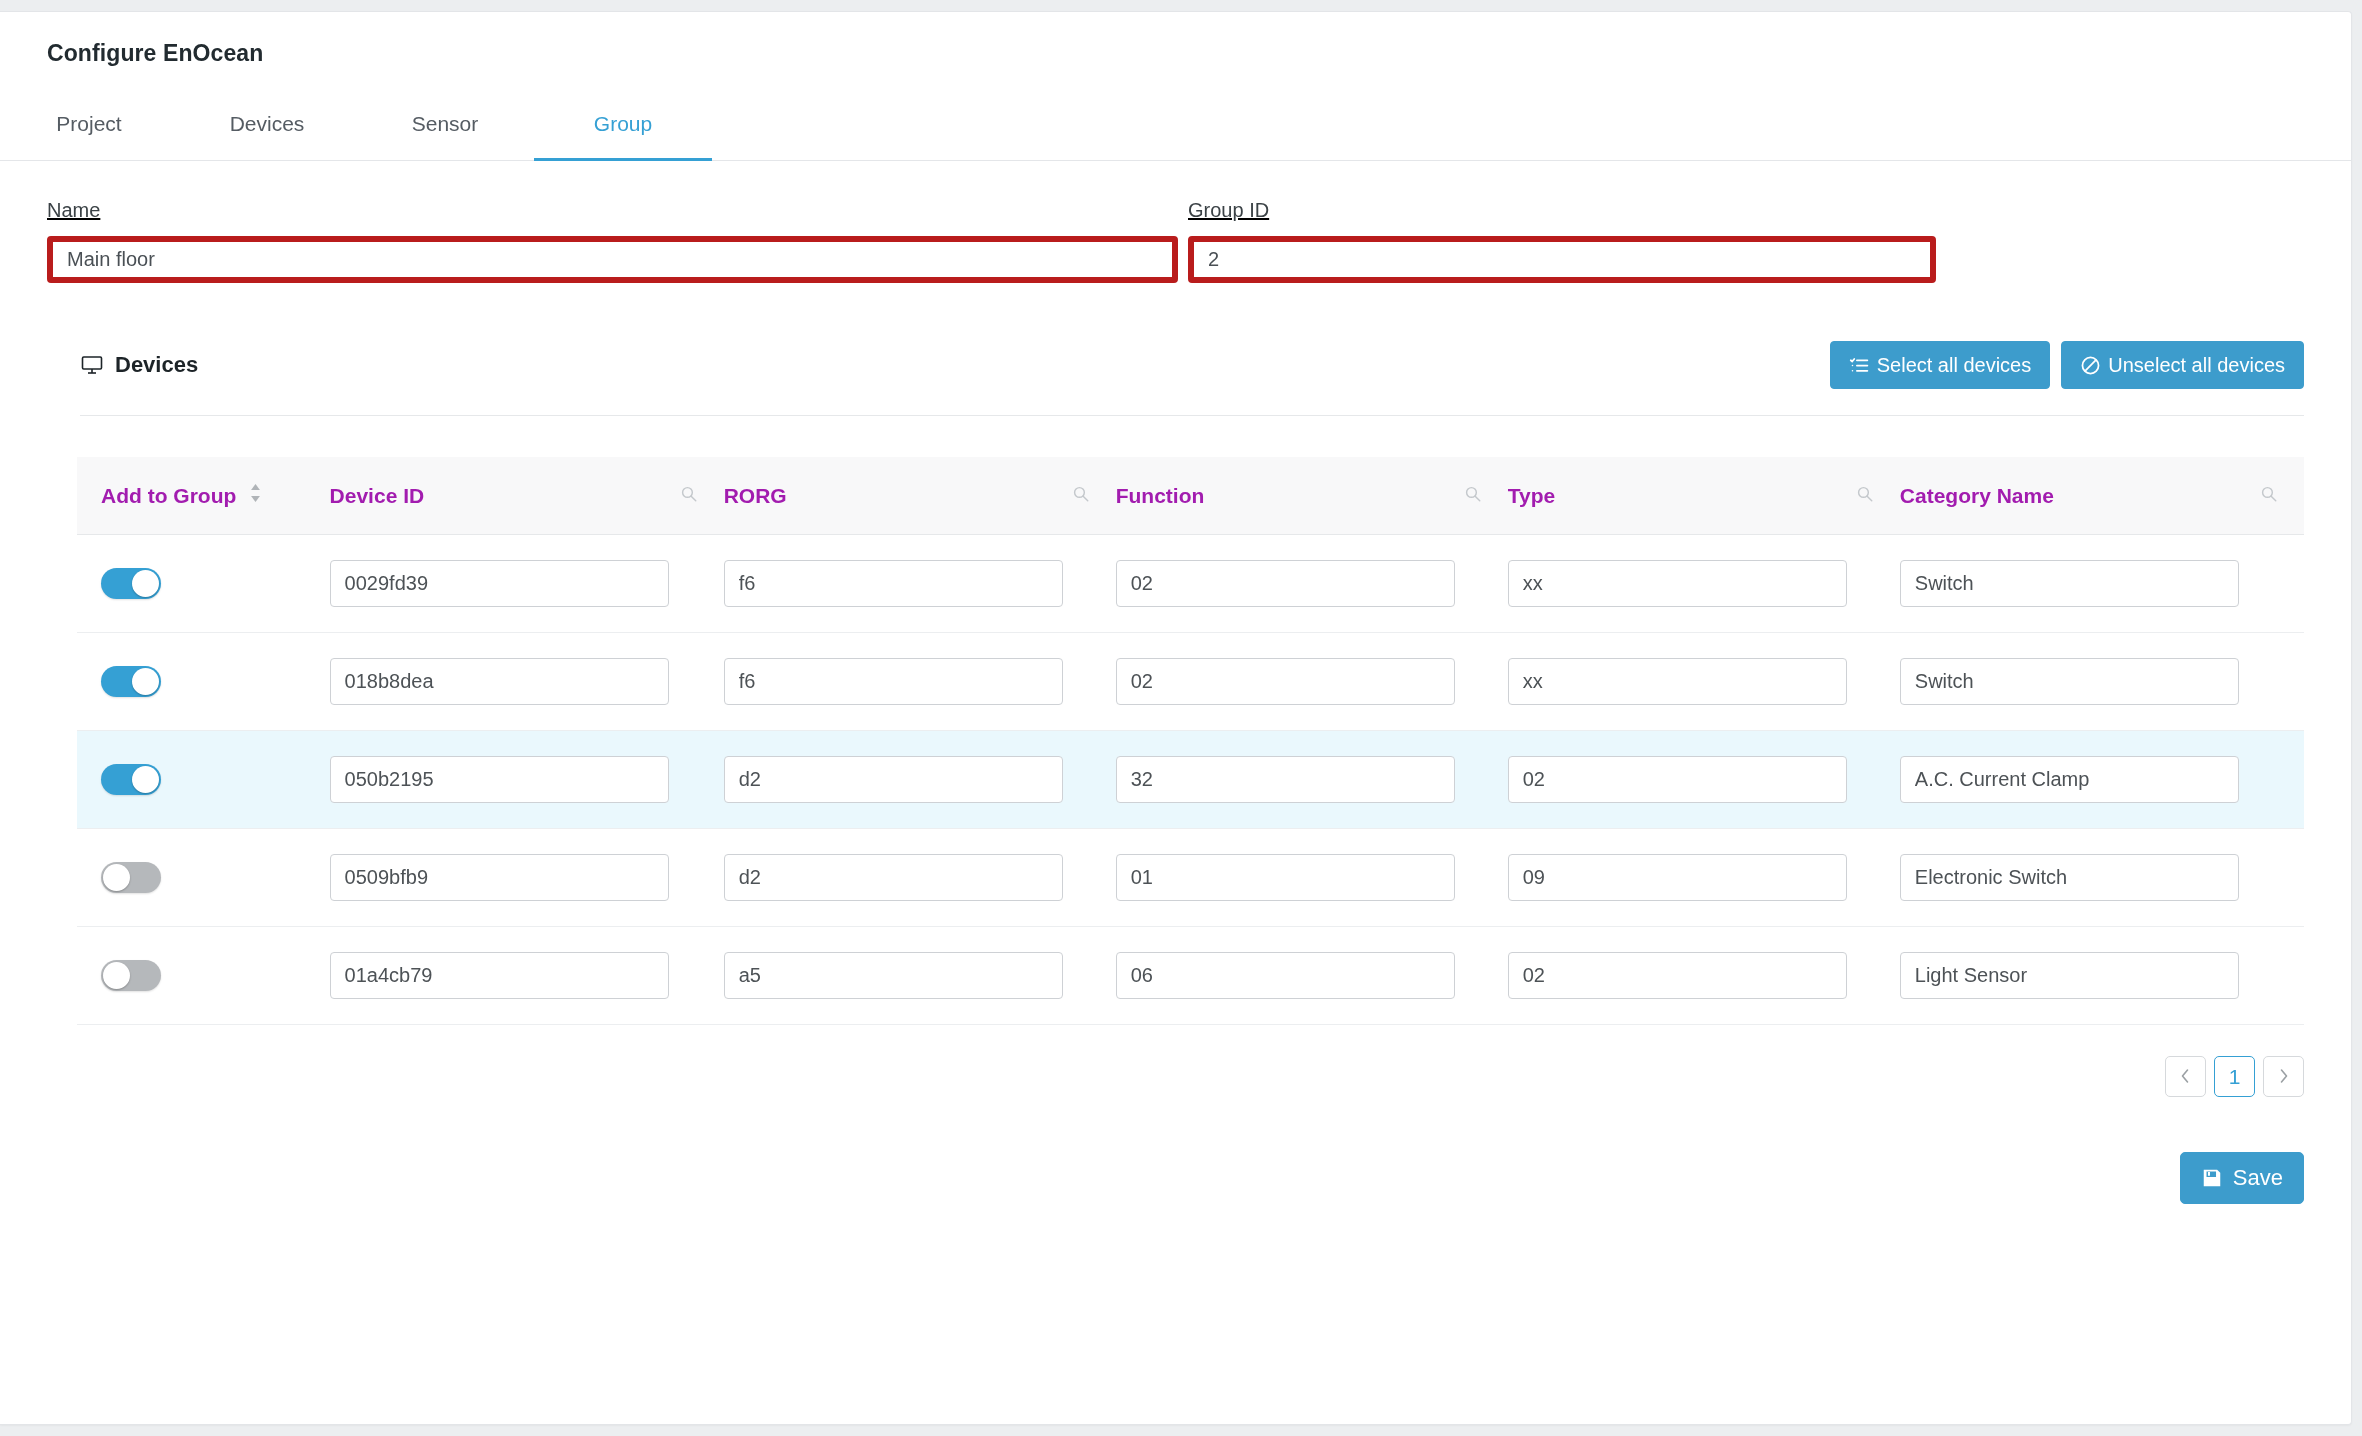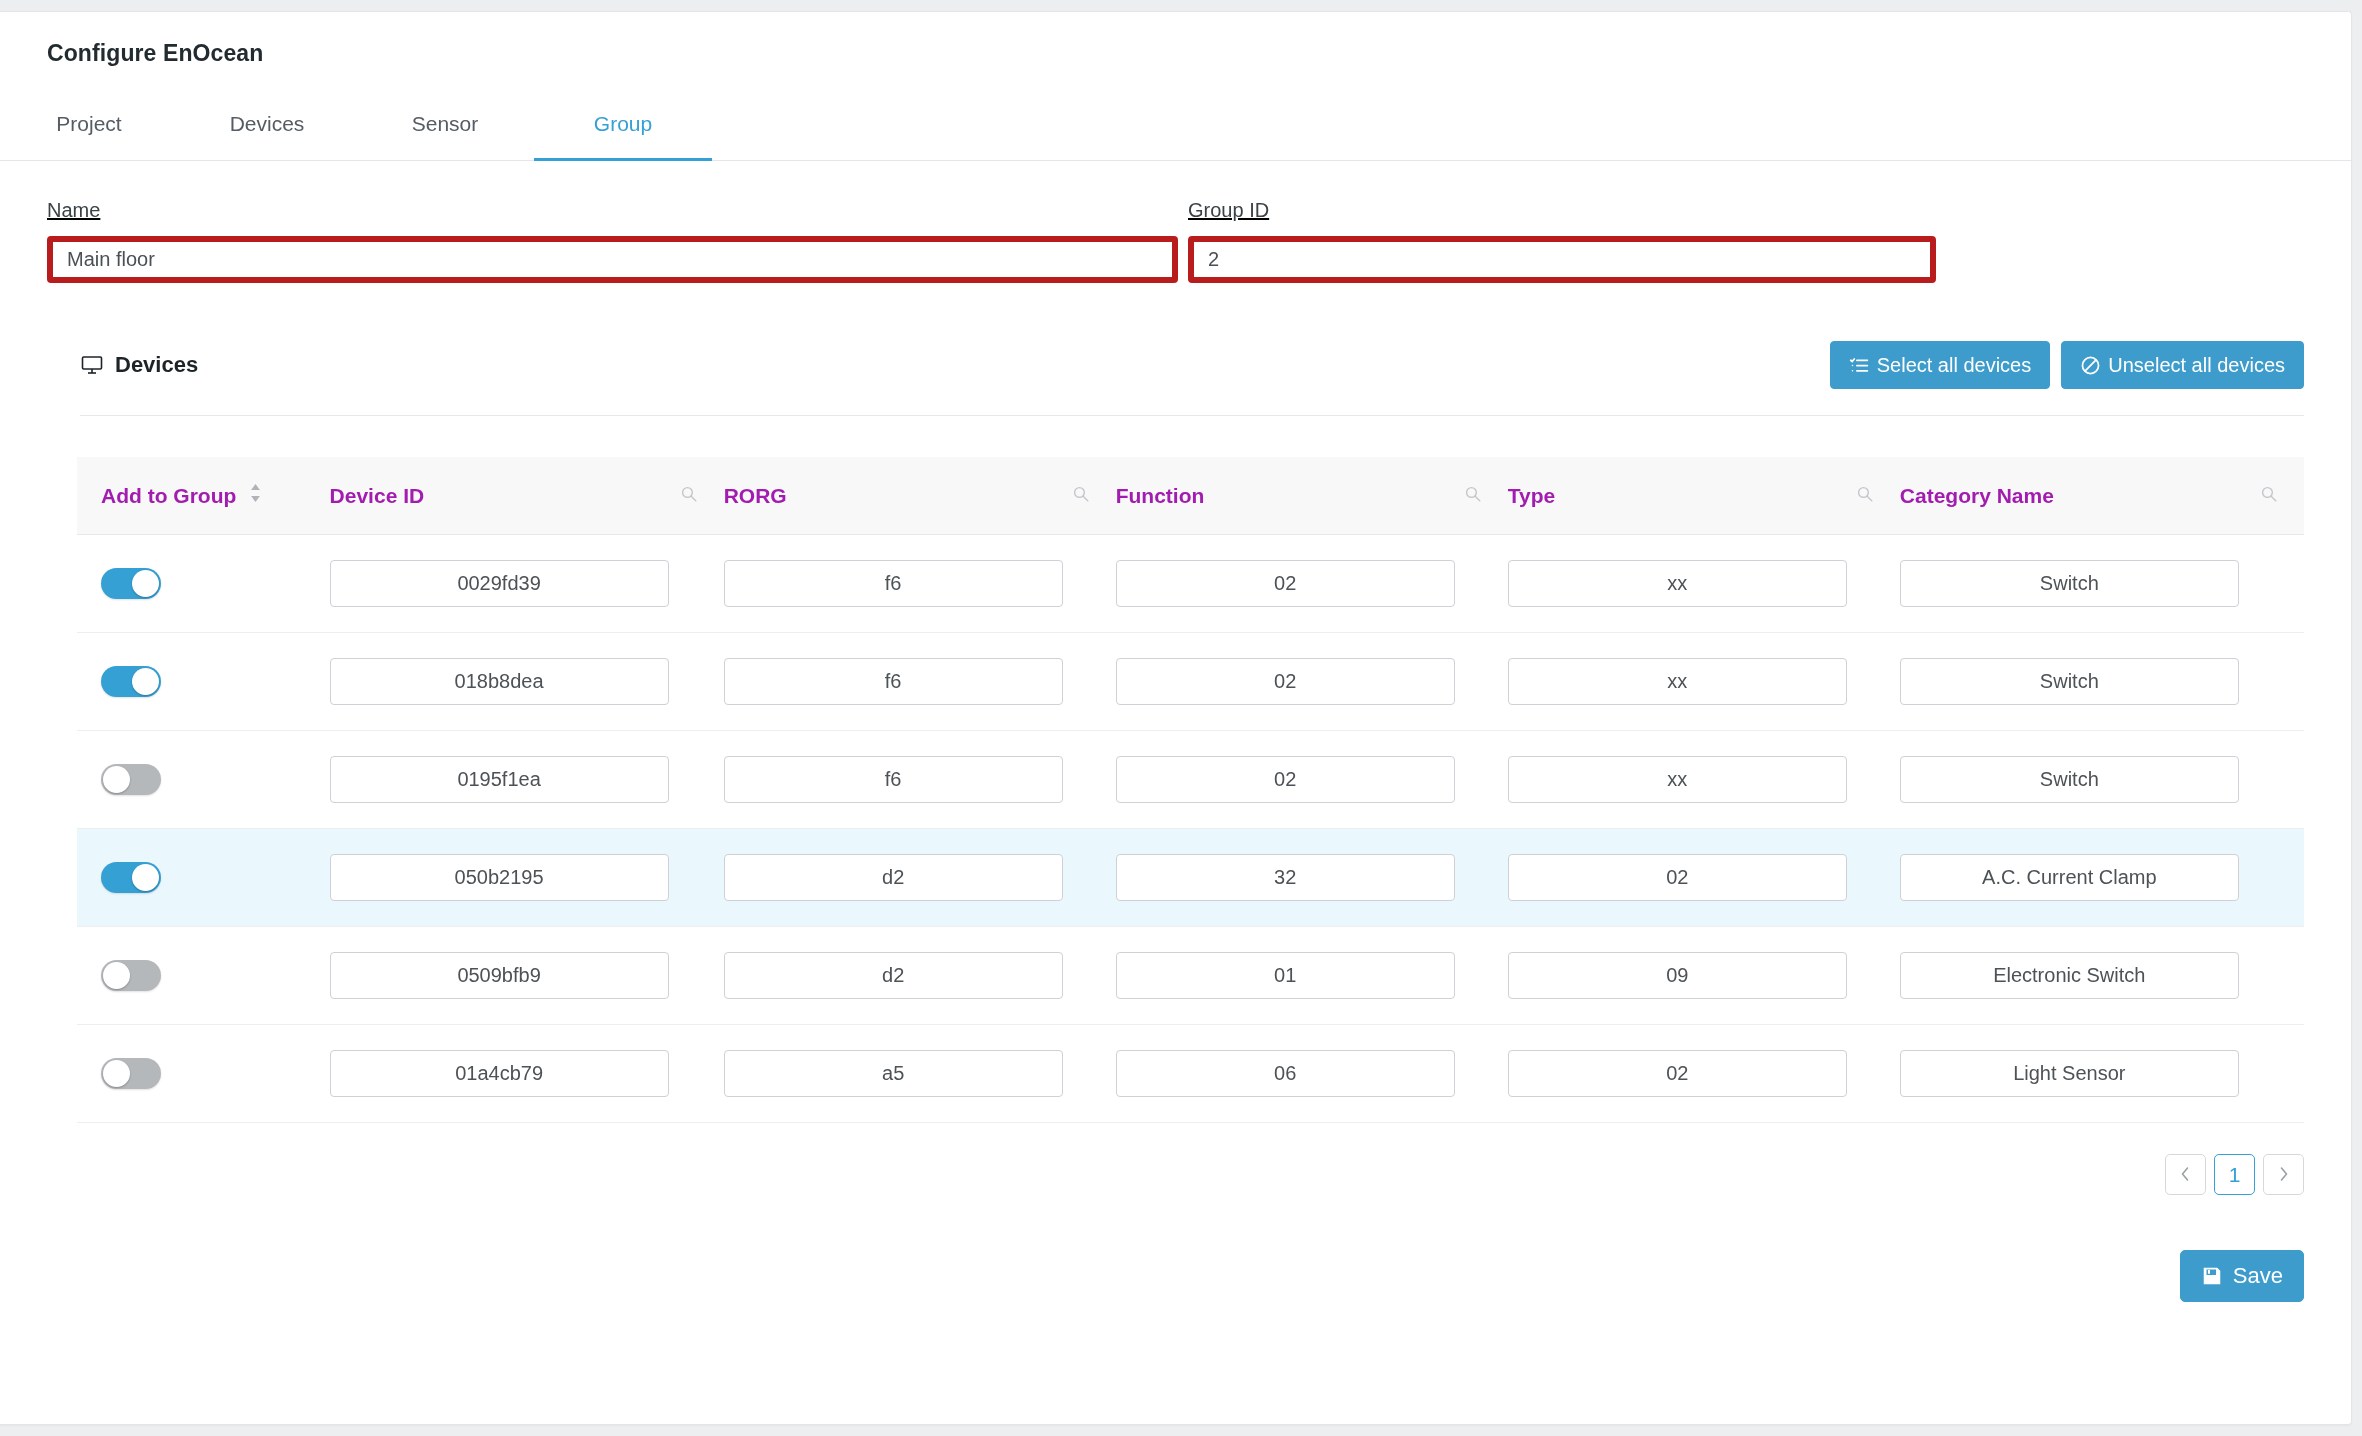--- a/index.html
+++ b/index.html
@@ -105,21 +105,20 @@
   tbody tr { border-bottom: 1px solid #eceef0; height: 98px; }
   tbody tr.highlight { background: #eaf8fd; }
   tbody td { padding: 0; vertical-align: middle; }
   td.cell-toggle { padding-left: 24px; }
   .cell-input {
     width: 339px; height: 47px;
     border: 1px solid #ced1d5; border-radius: 4px;
     background: #fff; color: #4d5256; font-size: 20px;
     padding: 0 14px; outline: none;
     font-family: "Liberation Sans", sans-serif;
-    text-align: center;
   }
 
   
   .toggle {
     position: relative; display: inline-block;
     width: 60px; height: 31px; border-radius: 16px;
     background: #b5b8bb; cursor: pointer;
     box-shadow: 0 1px 2px rgba(0,0,0,0.12);
     vertical-align: middle;
   }
@@ -292,28 +291,20 @@
               <td><input class="cell-input" type="text" value="Switch" style=""></td>
             </tr>
             <tr>
               <td class="cell-toggle"><span class="toggle on"><span class="knob"></span></span></td>
               <td><input class="cell-input" type="text" value="018b8dea" style=""></td>
               <td><input class="cell-input" type="text" value="f6" style=""></td>
               <td><input class="cell-input" type="text" value="02" style=""></td>
               <td><input class="cell-input" type="text" value="xx" style=""></td>
               <td><input class="cell-input" type="text" value="Switch" style=""></td>
             </tr>
-            <tr>
-              <td class="cell-toggle"><span class="toggle"><span class="knob"></span></span></td>
-              <td><input class="cell-input" type="text" value="0195f1ea" style=""></td>
-              <td><input class="cell-input" type="text" value="f6" style=""></td>
-              <td><input class="cell-input" type="text" value="02" style=""></td>
-              <td><input class="cell-input" type="text" value="xx" style=""></td>
-              <td><input class="cell-input" type="text" value="Switch" style=""></td>
-            </tr>
             <tr class="highlight">
               <td class="cell-toggle"><span class="toggle on"><span class="knob"></span></span></td>
               <td><input class="cell-input" type="text" value="050b2195" style=""></td>
               <td><input class="cell-input" type="text" value="d2" style=""></td>
               <td><input class="cell-input" type="text" value="32" style=""></td>
               <td><input class="cell-input" type="text" value="02" style=""></td>
               <td><input class="cell-input" type="text" value="A.C. Current Clamp" style=""></td>
             </tr>
             <tr>
               <td class="cell-toggle"><span class="toggle"><span class="knob"></span></span></td>

